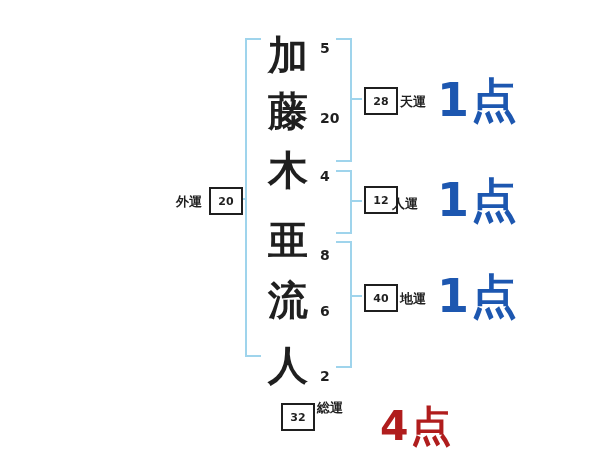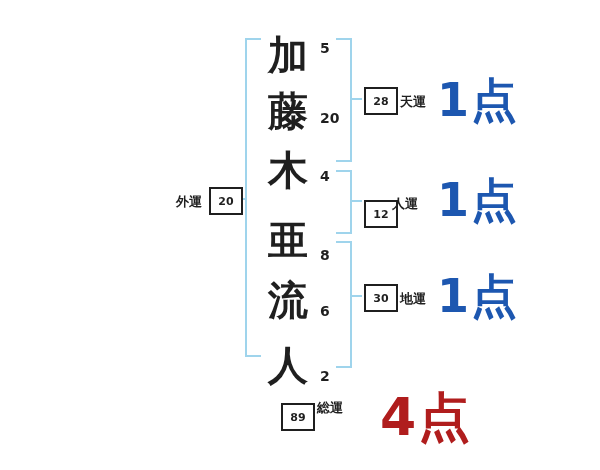--- a/index.html
+++ b/index.html
@@ -26,21 +26,21 @@
   .hline{position:absolute;height:2px;background:var(--bracket-blue);}
   .numbox{
     position:absolute;width:30px;height:24px;border:2px solid var(--ink);
     background:#fff;display:flex;align-items:center;justify-content:center;
     font-size:11px;font-weight:bold;color:var(--ink);
   }
   .small-label{position:absolute;font-size:13px;font-weight:bold;color:var(--ink);}
   .score{position:absolute;font-weight:bold;letter-spacing:2px;}
   .score.blue{color:var(--score-blue);font-size:46px;}
   .score.red{color:var(--score-red);font-size:46px;}
-  .score.big{font-size:52px;}
+  .score.big{font-size:41px;margin-top:16px;}
 </style>
 </head>
 <body>
 
 <div class="canvas">
 
   <div class="kanji c0">加</div>
   <div class="kanji c1">藤</div>
   <div class="kanji c2">木</div>
   <div class="kanji c3">亜</div>
@@ -85,32 +85,32 @@
   <div class="small-label" style="left:176px;top:193px">外運</div>
   <div class="numbox" style="left:209px;top:187px">
     <span>20</span>
   </div>
 
   <div class="numbox" style="left:364px;top:87px">
     <span>28</span>
   </div>
   <div class="small-label" style="left:400px;top:93px">天運</div>
 
-  <div class="numbox" style="left:364px;top:200px">
+  <div class="numbox" style="left:364px;top:186px">
     <span>12</span>
   </div>
   <div class="small-label" style="left:392px;top:195px">人運</div>
 
   <div class="numbox" style="left:364px;top:284px">
-    <span>30</span>
+    <span>40</span>
   </div>
   <div class="small-label" style="left:400px;top:290px">地運</div>
 
   <div class="numbox" style="left:281px;top:403px">
-    <span>89</span>
+    <span>32</span>
   </div>
   <div class="small-label" style="left:317px;top:399px">総運</div>
 
   <div class="score blue" style="left:437px;top:70px">1点</div>
   <div class="score blue" style="left:437px;top:170px">1点</div>
   <div class="score blue" style="left:437px;top:266px">1点</div>
   <div class="score red big" style="left:380px;top:383px">4点</div>
 
 </div>
 

